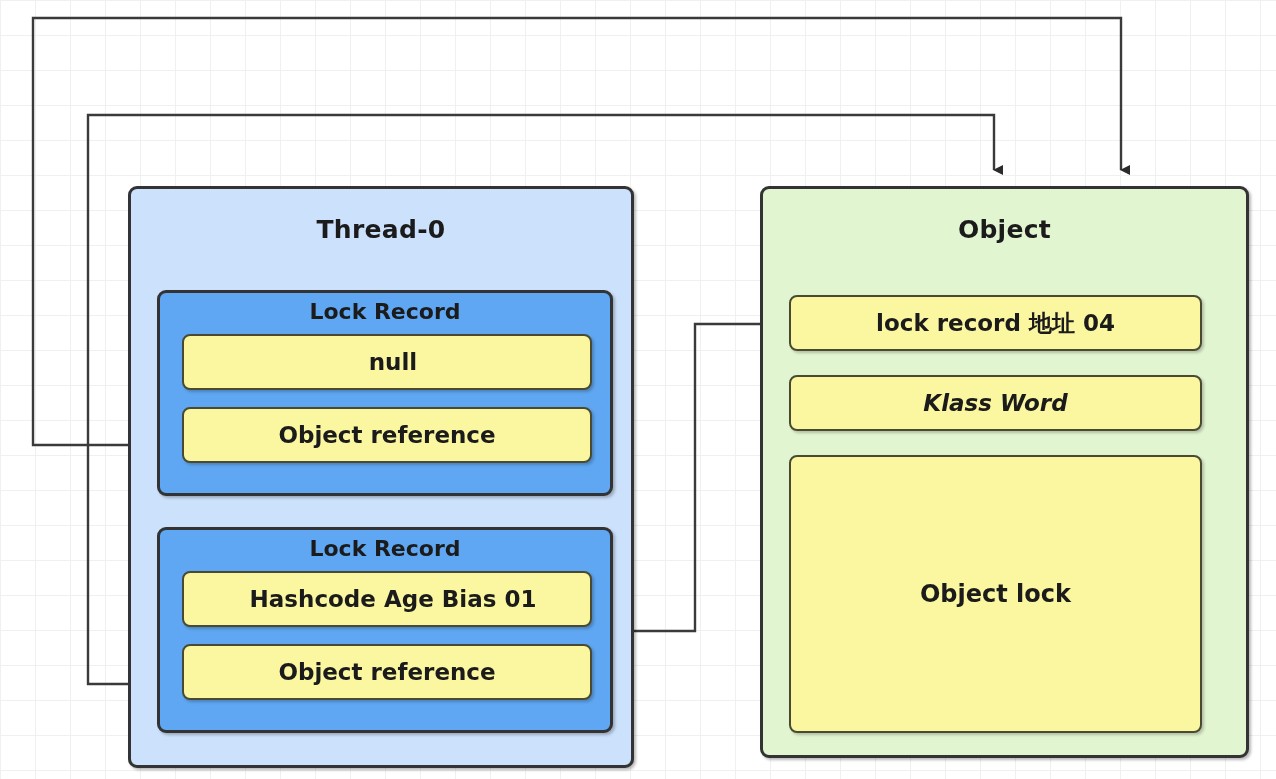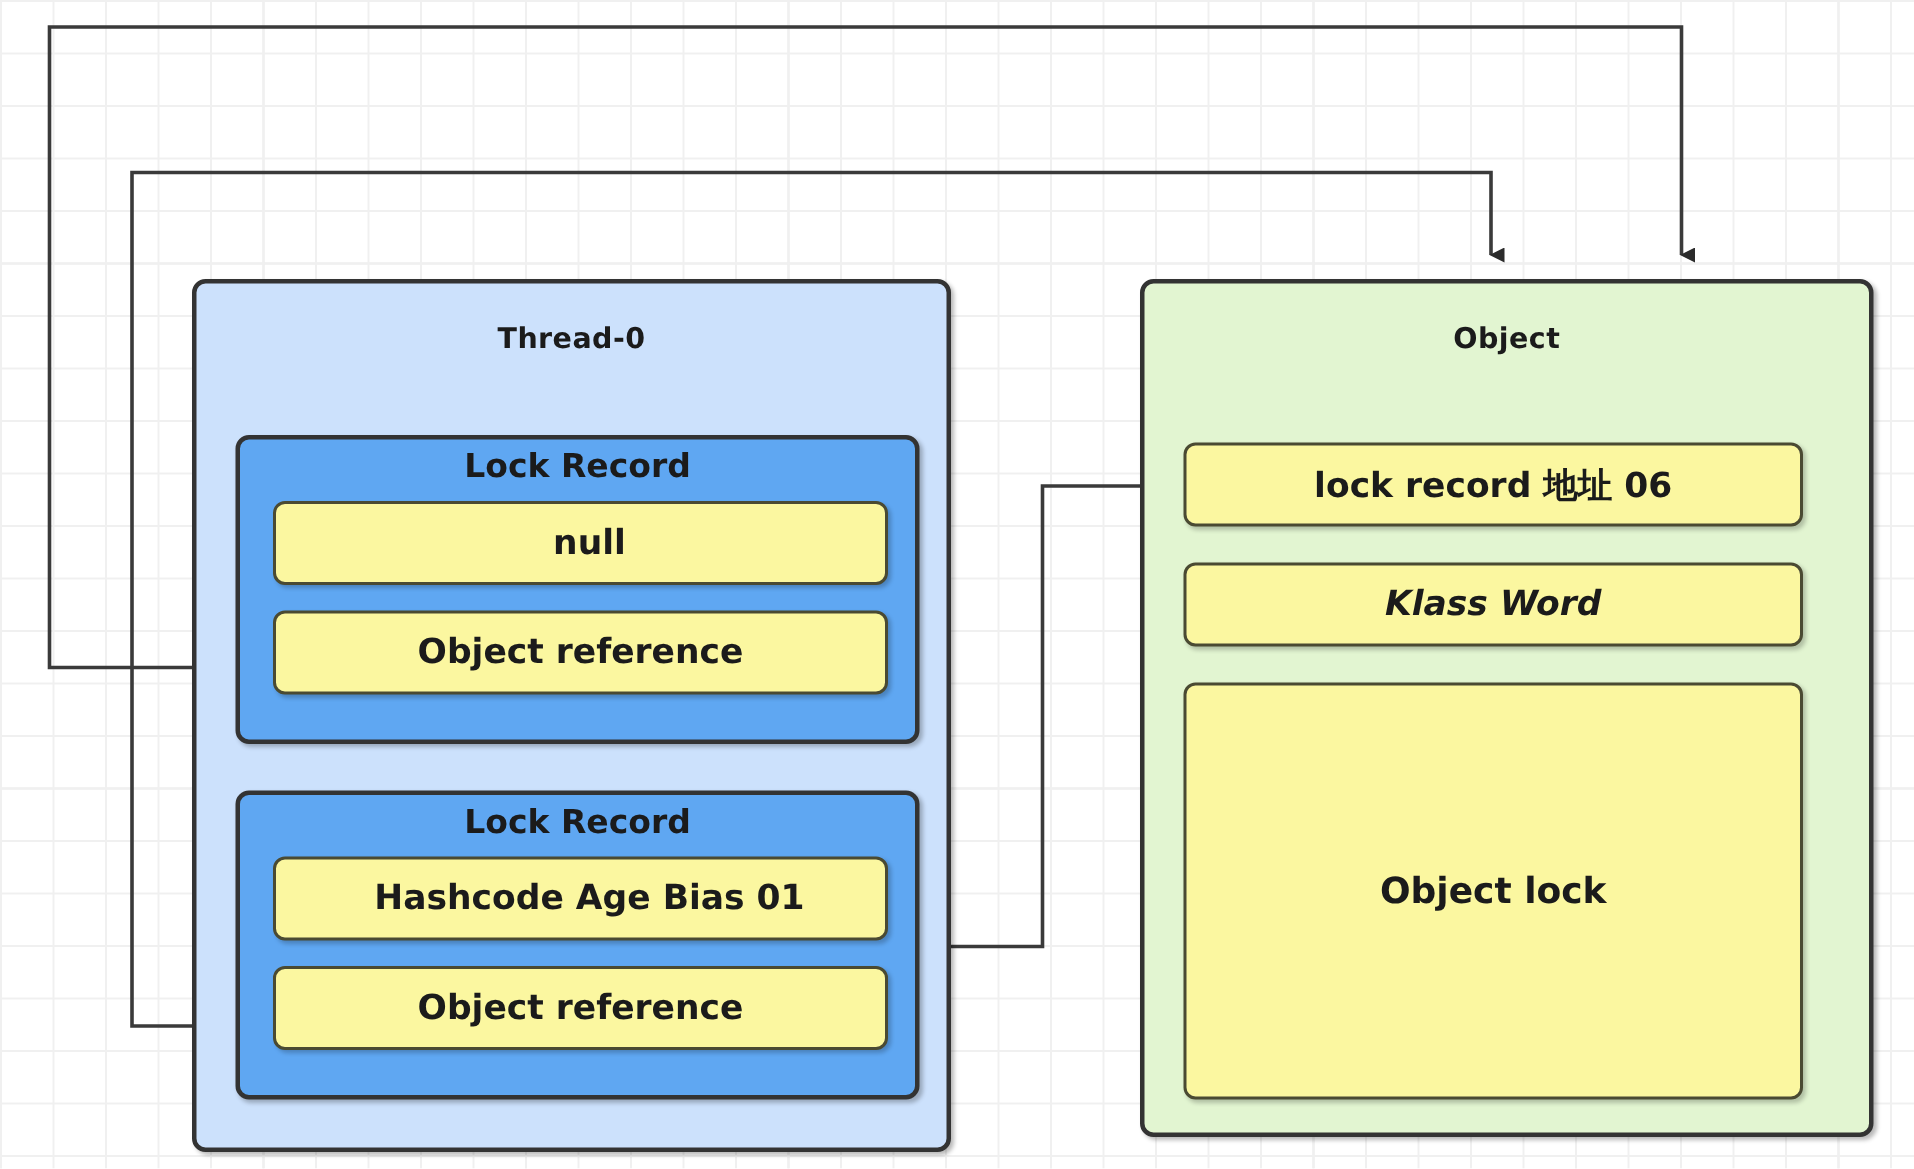--- a/index.html
+++ b/index.html
@@ -34,21 +34,21 @@
   .panel {
     position: absolute;
     box-sizing: border-box;
     border: 3px solid #333333;
     border-radius: 9px;
     box-shadow: 2px 2px 3px rgba(0,0,0,0.28);
   }
   .panel-title {
     text-align: center;
     font-weight: bold;
-    font-size: 19px;
+    font-size: 25px;
     color: #1b1b1b;
     letter-spacing: 0.3px;
   }
 
   
   #thread-panel {
     left: 128px; top: 186px;
     width: 506px; height: 582px;
     background: #cce1fc;
   }
@@ -150,18 +150,18 @@
     <div class="lock-record" id="lock-record-2">
       <div class="lock-record-title">Lock Record</div>
       <div class="slot lr-slot lr-slot-a">Hashcode Age Bias 01</div>
       <div class="slot lr-slot lr-slot-b">Object reference</div>
     </div>
   </div>
 
   <div class="panel" id="object-panel">
     <div class="panel-title">Object</div>
 
-    <div class="slot obj-slot" id="obj-slot-header">lock record 地址 06</div>
+    <div class="slot obj-slot" id="obj-slot-header">lock record 地址 04</div>
     <div class="slot obj-slot" id="obj-slot-klass">Klass Word</div>
     <div class="slot obj-slot" id="obj-slot-body">Object lock</div>
   </div>
 
 </div>
 
 </body></html>

